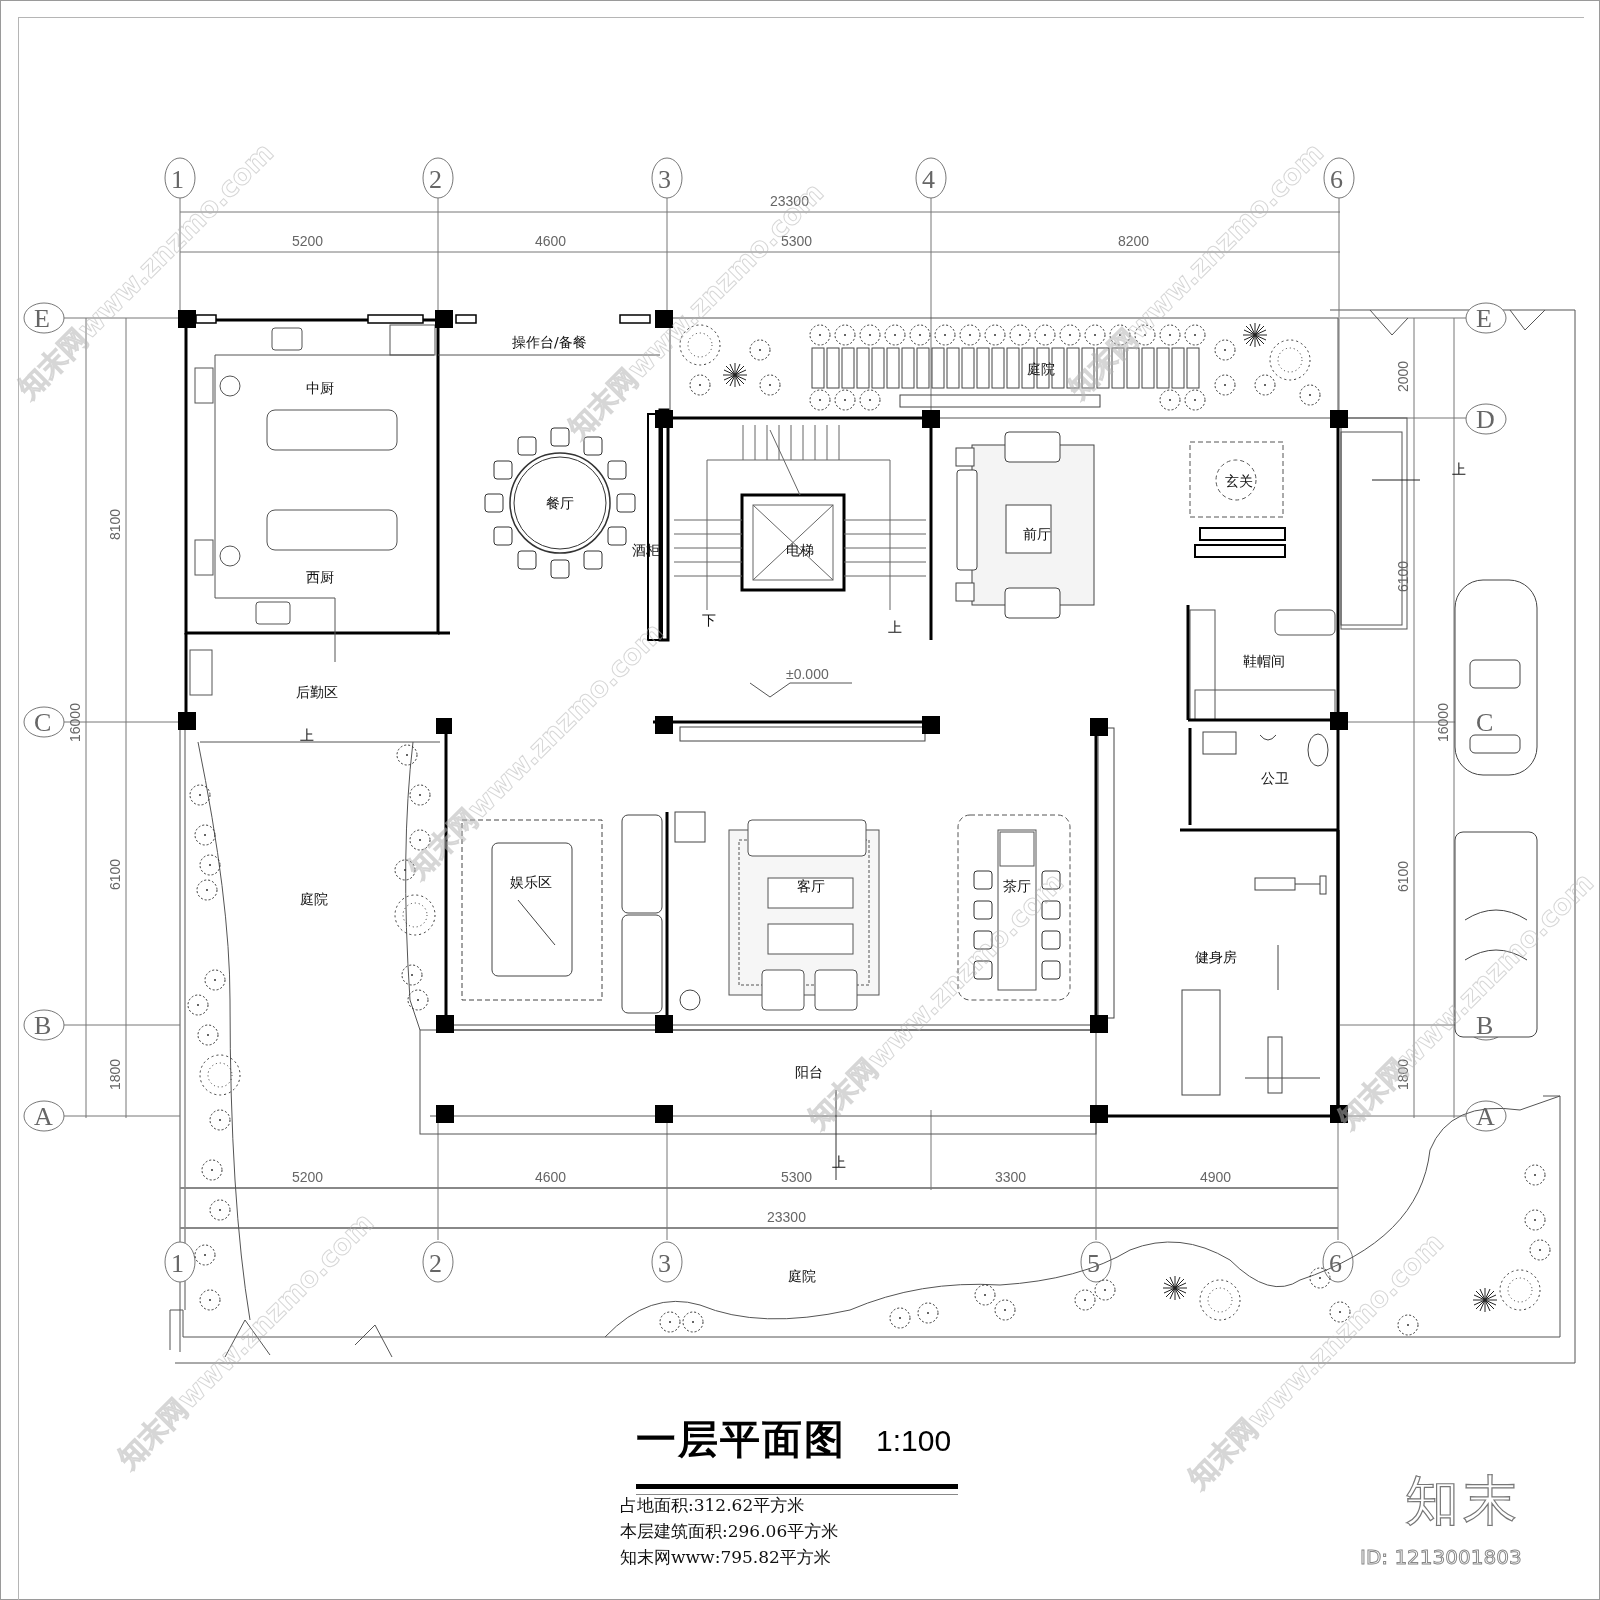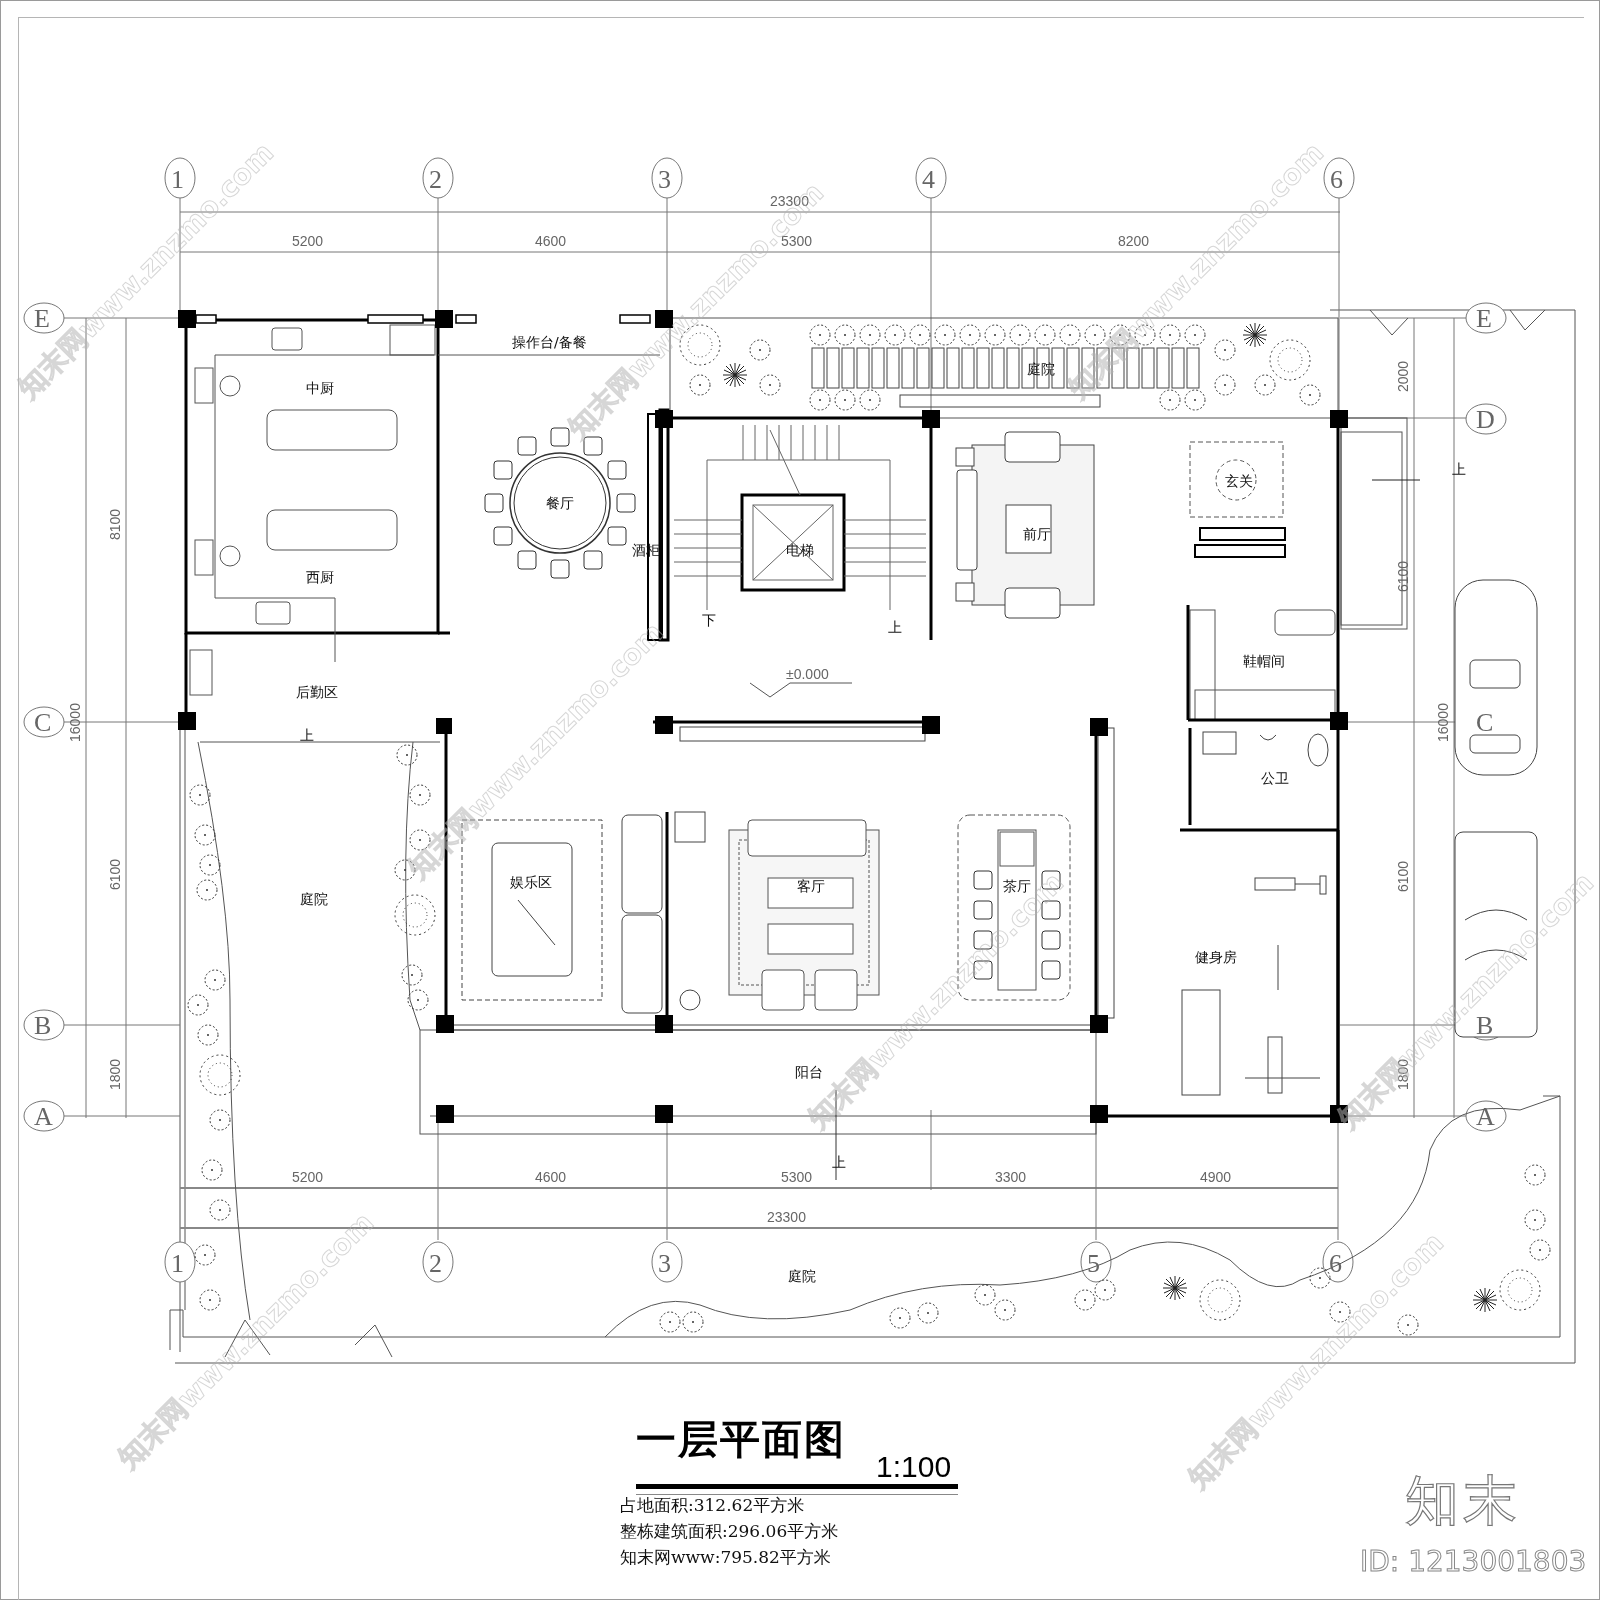--- a/index.html
+++ b/index.html
@@ -5,27 +5,27 @@
   html, body { margin:0; padding:0; background:#ffffff; }
   body { width:1600px; height:1600px; position:relative; overflow:hidden; font-family:"DejaVu Sans", sans-serif; }
   #plan { position:absolute; left:0; top:0; width:1600px; height:1600px; }
   .frame-outer { position:absolute; left:0; top:0; width:1598px; height:1598px; border:1px solid #9a9a9a; }
   .frame-inner { position:absolute; left:18px; top:17px; width:1565px; height:1583px; border-left:1px solid #b5b5b5; border-top:1px solid #b5b5b5; }
   .room-label { font-family:"DejaVu Sans", sans-serif; font-size:14px; fill:#111; }
   .dim { font-family:"Liberation Sans", sans-serif; font-size:14px; fill:#666; }
   .axis { font-family:"Liberation Serif", serif; font-size:26px; fill:#666; }
   .title-block { position:absolute; left:636px; top:1412px; width:320px; }
   .title-main { position:absolute; left:0; top:0; font-family:Liberation Sans, sans-serif; font-weight:bold; font-size:40px; color:#000; letter-spacing:2px; white-space:nowrap; }
-  .title-scale { position:absolute; left:240px; top:12px; font-family:"Liberation Sans", sans-serif; font-size:30px; color:#000; white-space:nowrap;margin-top:26px; }
+  .title-scale { position:absolute; left:240px; top:12px; font-family:"Liberation Sans", sans-serif; font-size:30px; color:#000; white-space:nowrap; }
   .title-rule1 { position:absolute; left:0; top:72px; width:322px; height:5px; background:#000; }
   .title-rule2 { position:absolute; left:0; top:82px; width:322px; height:1px; background:#888; }
   .stats { position:absolute; left:620px; top:1492px; font-family:"DejaVu Serif", serif; font-size:17px; color:#111; line-height:26px; }
   .stats div { white-space:nowrap; }
   .brand { position:absolute; left:1405px; top:1465px; font-family:"DejaVu Sans", sans-serif; font-size:54px; color:#fff; -webkit-text-stroke:1.2px #777; letter-spacing:4px; }
-  .brand-id { position:absolute; left:1360px; top:1545px; font-family:"DejaVu Sans", sans-serif; font-size:28px; color:#fff; -webkit-text-stroke:1px #888; white-space:nowrap; }
+  .brand-id { position:absolute; left:1360px; top:1545px; font-family:"DejaVu Sans", sans-serif; font-size:20px; color:#fff; -webkit-text-stroke:1px #888; white-space:nowrap; }
   .wm { position:absolute; font-family:"DejaVu Sans", sans-serif; font-size:28px; font-weight:bold; color:rgba(255,255,255,0); -webkit-text-stroke:1px rgba(180,180,180,0.55); transform:rotate(-45deg); transform-origin:left top; white-space:nowrap; pointer-events:none; }
 </style>
 </head>
 <body>
 
 <div class="frame-outer"></div>
 <div class="frame-inner"></div>
 
 <svg id="plan" viewBox="0 0 1600 1600" xmlns="http://www.w3.org/2000/svg">
   <defs>
@@ -553,21 +553,21 @@
 
 <div class="title-block">
   <div class="title-main">一层平面图</div>
   <div class="title-scale">1:100</div>
   <div class="title-rule1"></div>
   <div class="title-rule2"></div>
 </div>
 
 <div class="stats">
   <div>占地面积:312.62平方米</div>
-  <div>整栋建筑面积:296.06平方米</div>
+  <div>本层建筑面积:296.06平方米</div>
   <div>知末网www:795.82平方米</div>
 </div>
 
 <div class="brand">知末</div>
 <div class="brand-id">ID: 1213001803</div>
 
 <div class="wm" style="left:10px;top:380px;">知末网www.znzmo.com</div>
 <div class="wm" style="left:560px;top:420px;">知末网www.znzmo.com</div>
 <div class="wm" style="left:1060px;top:380px;">知末网www.znzmo.com</div>
 <div class="wm" style="left:400px;top:860px;">知末网www.znzmo.com</div>

